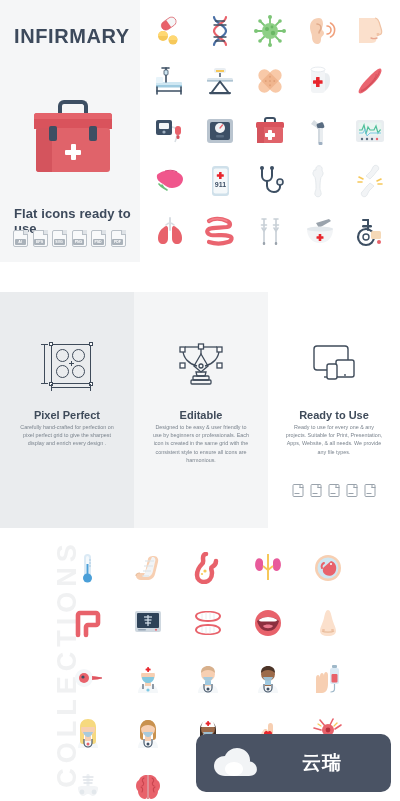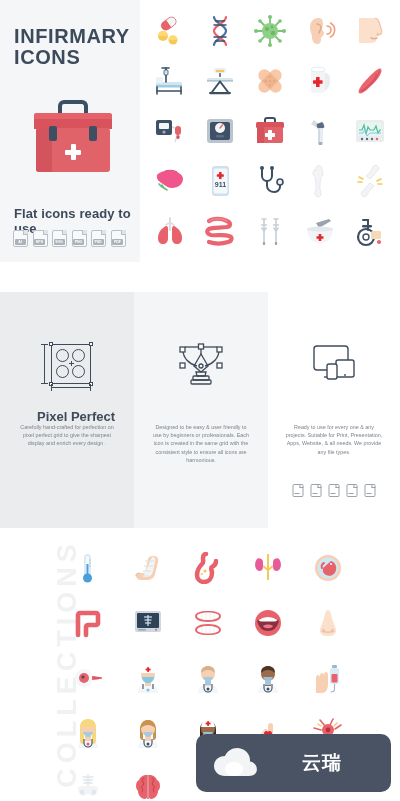--- a/index.html
+++ b/index.html
@@ -53,22 +53,22 @@
   .cell{display:flex;align-items:center;justify-content:center;}
   .ic{width:34px;height:34px;position:relative;}
 
   
   .features{position:absolute;left:0;top:292px;width:400px;height:236px;}
   .fpanel{position:absolute;top:0;height:236px;}
   .fp1{left:0;width:134px;background:#eaecee;}
   .fp2{left:134px;width:134px;background:#f4f5f6;}
   .fp3{left:268px;width:132px;background:#ffffff;}
   .f-icon{position:absolute;top:48px;left:50%;transform:translateX(-50%);width:56px;height:48px;}
-  .f-title{position:absolute;top:117px;left:9px;width:100%;text-align:center;
-    font-size:13px;font-weight:bold;color:#3f4b5a;}
+  .f-title{position:absolute;top:117px;left:0;width:100%;text-align:center;
+    font-size:11px;font-weight:bold;color:#3f4b5a;}
   .f-body{position:absolute;top:131px;left:50%;transform:translateX(-50%);width:100px;
     text-align:center;font-size:5.4px;line-height:8.2px;color:#7b848e;}
   .f-files{position:absolute;top:192px;left:50%;transform:translateX(-50%);display:flex;gap:7px;}
   .ffile{width:11px;height:13px;position:relative;}
   .ffile-b{position:absolute;inset:0;border:1px solid #9aa3ac;border-radius:1.5px;box-sizing:border-box;}
   .ffile-f{position:absolute;right:0;top:0;width:4px;height:4px;border-left:1px solid #9aa3ac;border-bottom:1px solid #9aa3ac;box-sizing:border-box;}
   .ffile-l{position:absolute;left:2px;bottom:3px;width:5px;height:1px;background:#9aa3ac;}
 
   
   .pp-frame{position:absolute;left:12px;top:4px;width:40px;height:40px;border:1.4px solid #3f4b5a;box-sizing:border-box;}
@@ -106,21 +106,20 @@
 </style>
 </head>
 <body>
 
 <div class="page">
 
   <div class="hero">
     <div class="hero-left">
       <div class="hero-title">
         <span>INFIRMARY</span>
-        <span>ICONS</span>
       </div>
 
       <div class="bag">
         <div class="bag-handle"></div>
         <div class="bag-lid"></div>
         <div class="bag-lid-hi"></div>
         <div class="bag-body"></div>
         <div class="bag-body-sh"></div>
         <div class="bag-clasp l"></div>
         <div class="bag-clasp r"></div>
@@ -537,36 +536,38 @@
           </g>
           <g fill="#fff" stroke="#3f4b5a" stroke-width="1.3">
             <rect x="3" y="5" width="5" height="5"></rect>
               <rect x="40" y="5" width="5" height="5"></rect>
             <rect x="21.5" y="2" width="5" height="5"></rect>
             <rect x="3" y="21" width="5" height="5"></rect>
               <rect x="40" y="21" width="5" height="5"></rect>
           </g>
         </svg>
       </div>
+      <div class="f-title">Editable</div>
       <div class="f-body">Designed to be easy &amp; user friendly to use by beginners or professionals. Each icon is created in the same grid with the consistent style to ensure all icons are harmonious.</div>
     </div>
 
     <div class="fpanel fp3">
       <div class="f-icon">
         <svg class="dev-svg" width="46" height="42" viewBox="0 0 46 42">
           <g fill="none" stroke="#3f4b5a" stroke-width="1.4">
             <rect x="2" y="2" width="34" height="24" rx="3"></rect>
             <path d="M16 26v4h10"></path>
             <line x1="12" y1="33" x2="22" y2="33"></line>
             <rect x="24" y="16" width="18" height="17" rx="2" fill="#fff"></rect>
             <rect x="15" y="20" width="10" height="15" rx="2" fill="#fff"></rect>
           </g>
           <circle cx="33" cy="31" r=".9" fill="#3f4b5a"></circle>
         </svg>
       </div>
+      <div class="f-title">Ready to Use</div>
       <div class="f-body">Ready to use for every one &amp; any projects. Suitable for Print, Presentation, Apps, Website, &amp; all needs. We provide any file types.</div>
       <div class="f-files">
         <div class="ffile">
             <div class="ffile-b"></div>
             <div class="ffile-f"></div>
             <div class="ffile-l"></div>
           </div>
         <div class="ffile">
             <div class="ffile-b"></div>
             <div class="ffile-f"></div>

